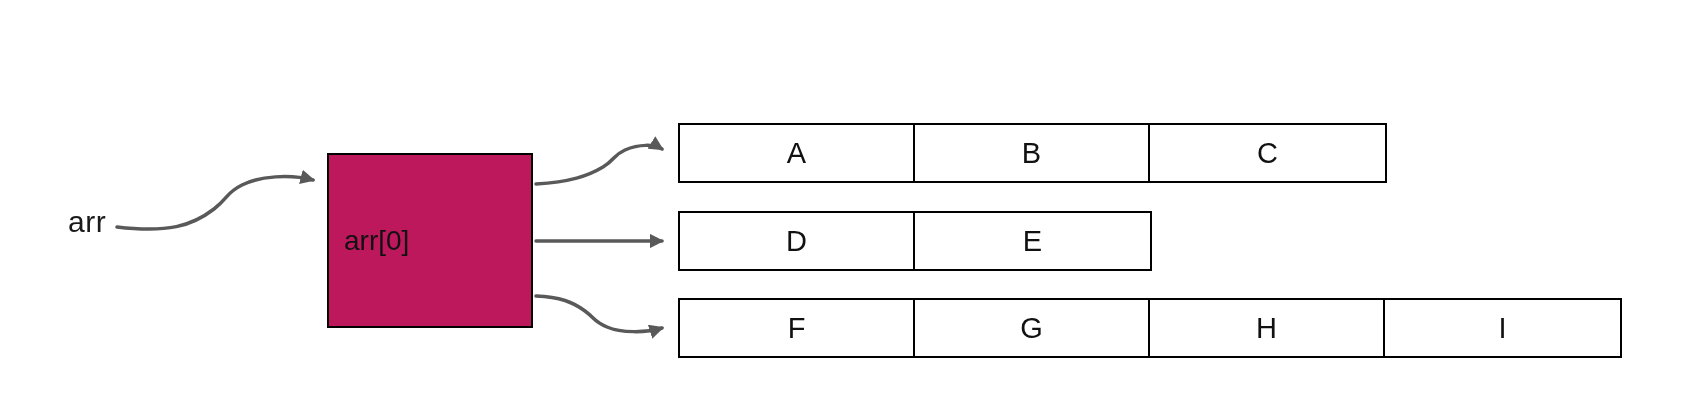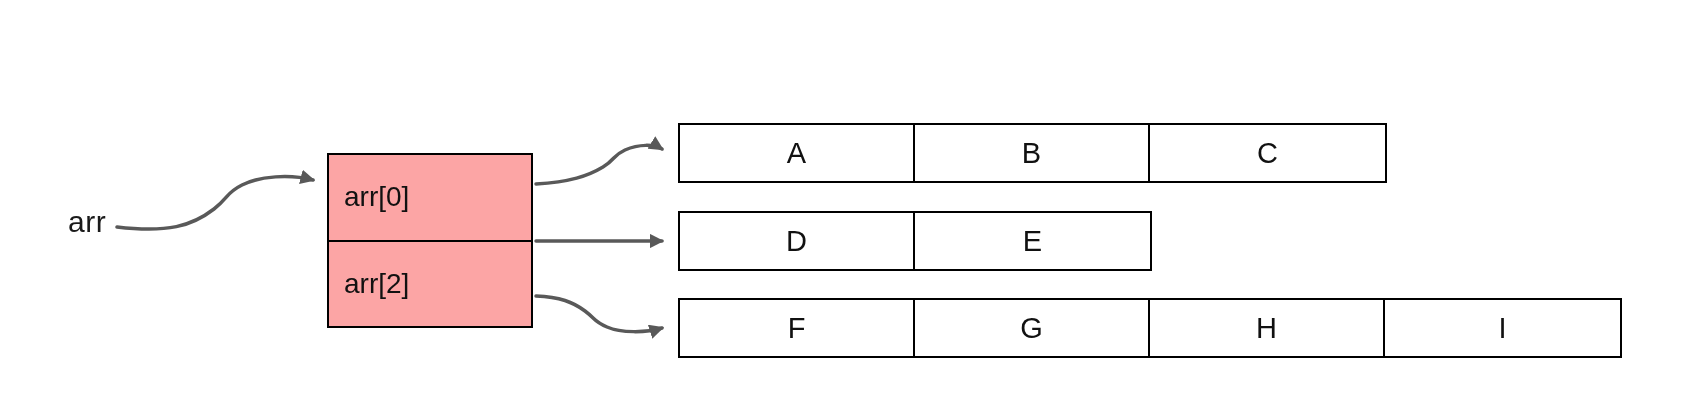--- a/index.html
+++ b/index.html
@@ -35,21 +35,21 @@
   .ptable {
     position: absolute;
     left: 327px;
     top: 153px;
     width: 206px;
     height: 175px;
     border: 2px solid #000000;
     box-sizing: border-box;
     display: flex;
     flex-direction: column;
-    background: #fca5a5;
+    background: #be185d;
   }
   .prow {
     flex: 1 1 0;
     display: flex;
     align-items: center;
     padding-left: 15px;
     font-size: 28px;
     color: #111111;
     box-sizing: border-box;
   }
@@ -99,23 +99,20 @@
       <path d="M 536 296 C 560 297 573 302 585 311 C 597 320 593 321 607 327 C 621 333 646 333 662 328" marker-end="url(#ah)"></path>
     </g>
   </svg>
 
   <div class="var-label">arr</div>
 
   <div class="ptable">
     <div class="prow">
       <span>arr[0]</span>
     </div>
-    <div class="prow">
-      <span>arr[2]</span>
-    </div>
   </div>
 
   <div class="drow row-a">
     <div class="dcell">A</div>
     <div class="dcell">B</div>
     <div class="dcell">C</div>
   </div>
 
   <div class="drow row-d">
     <div class="dcell">D</div>

